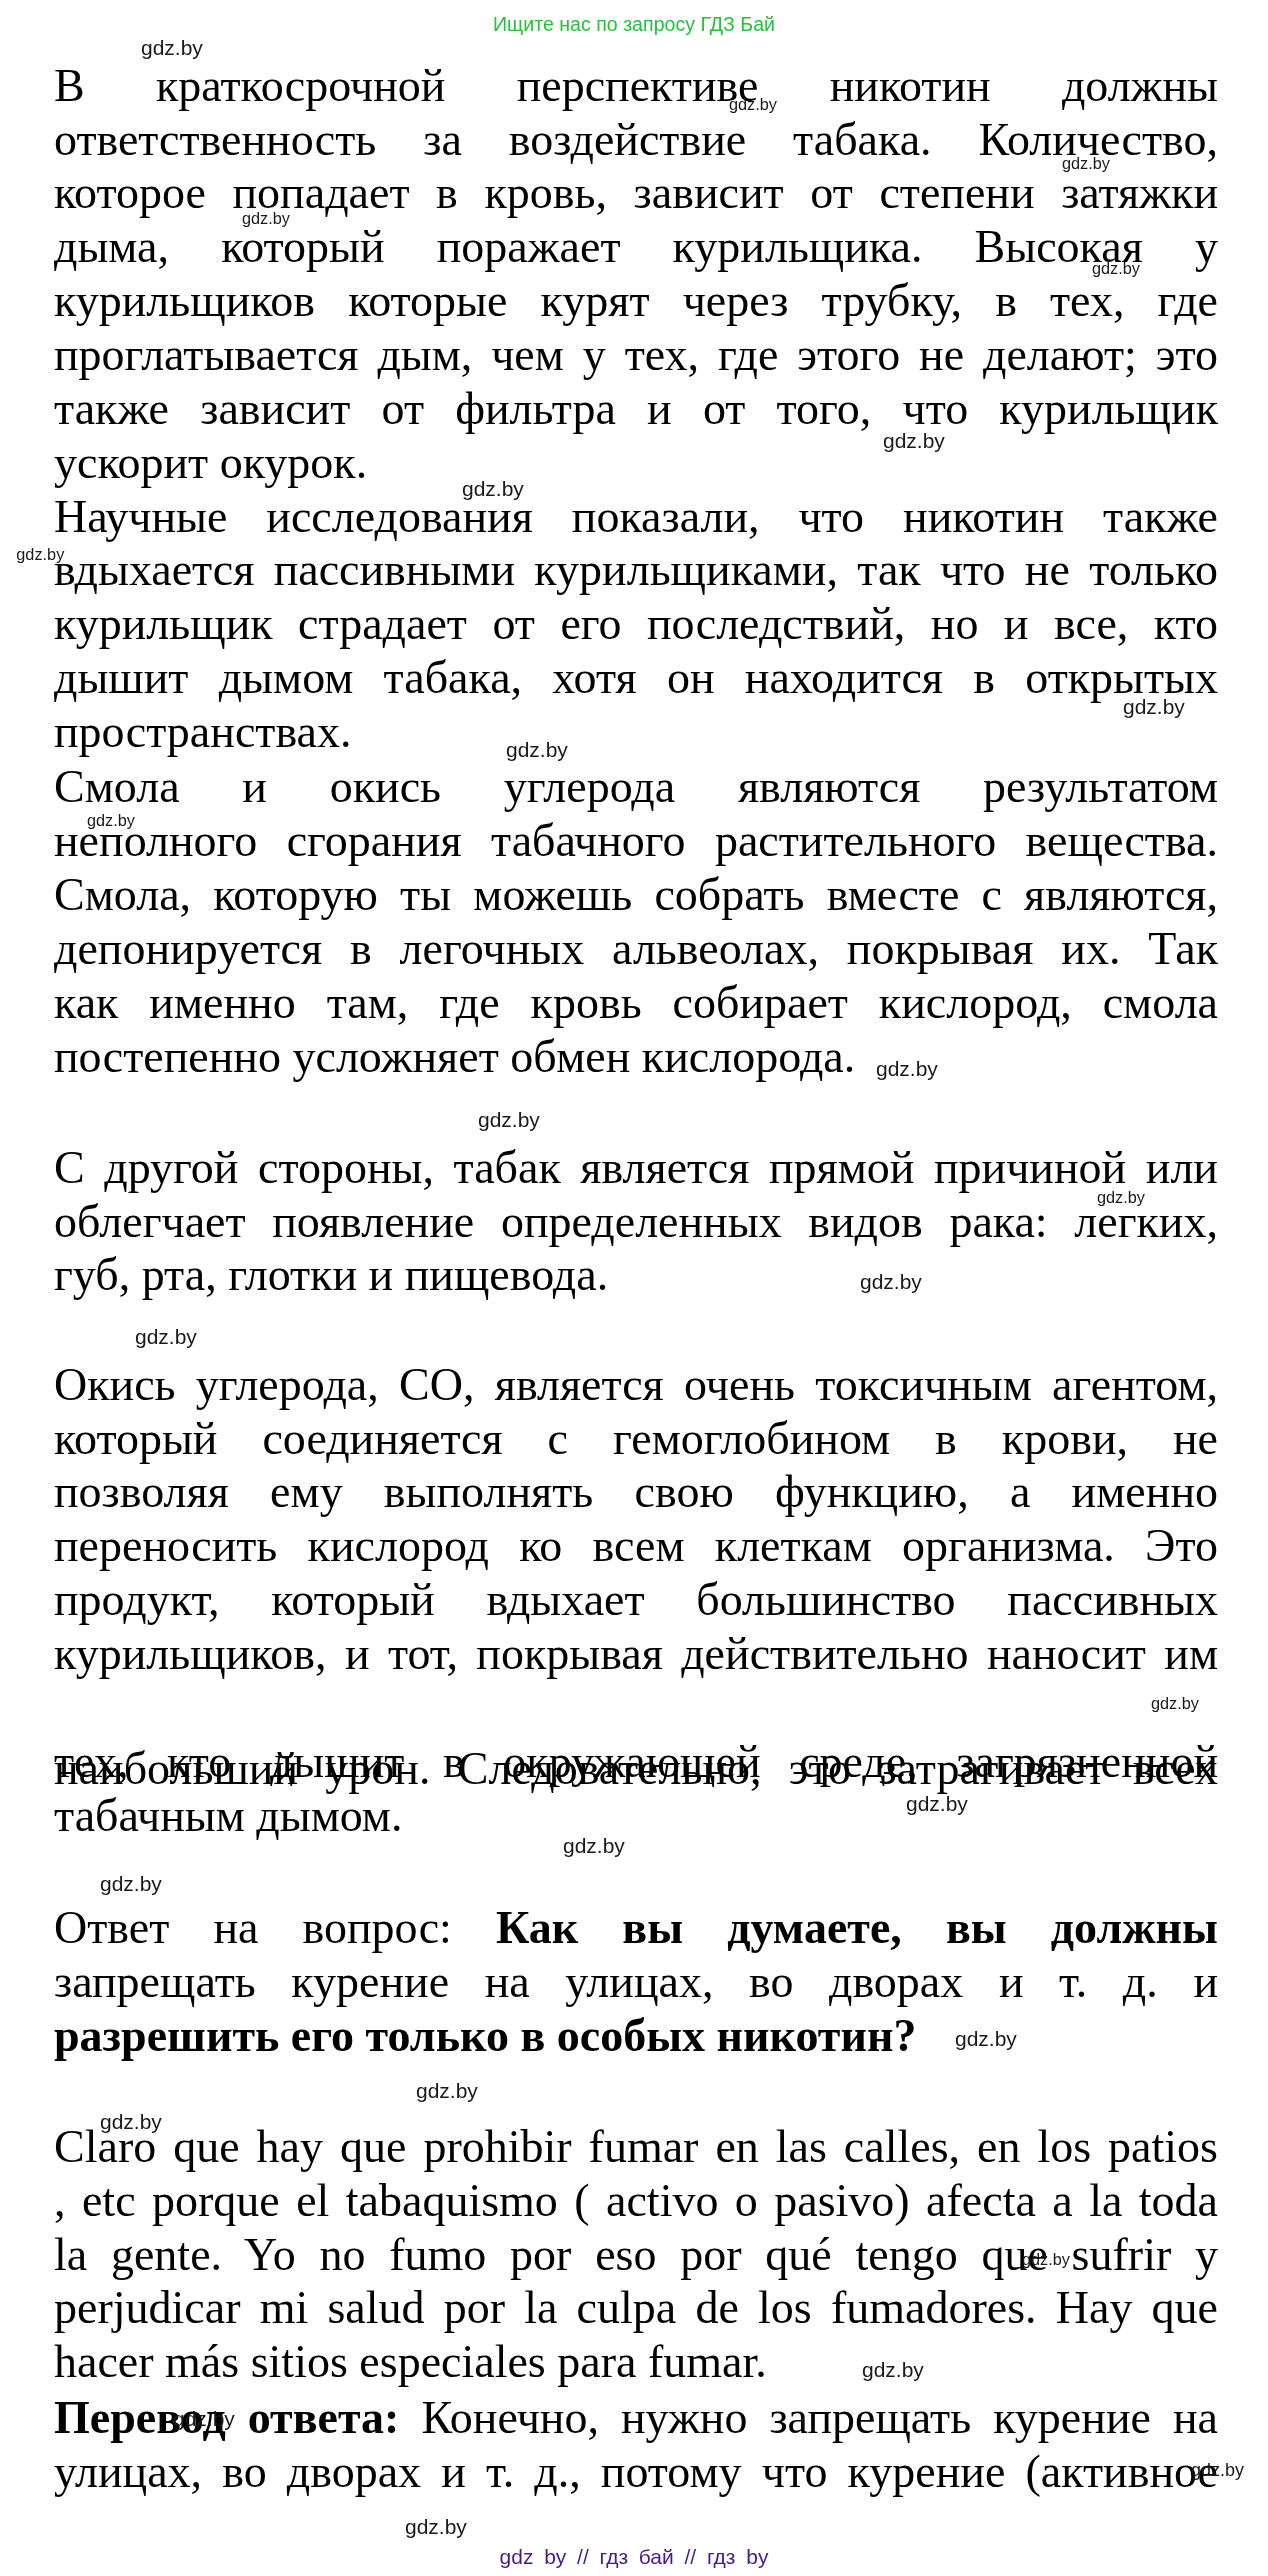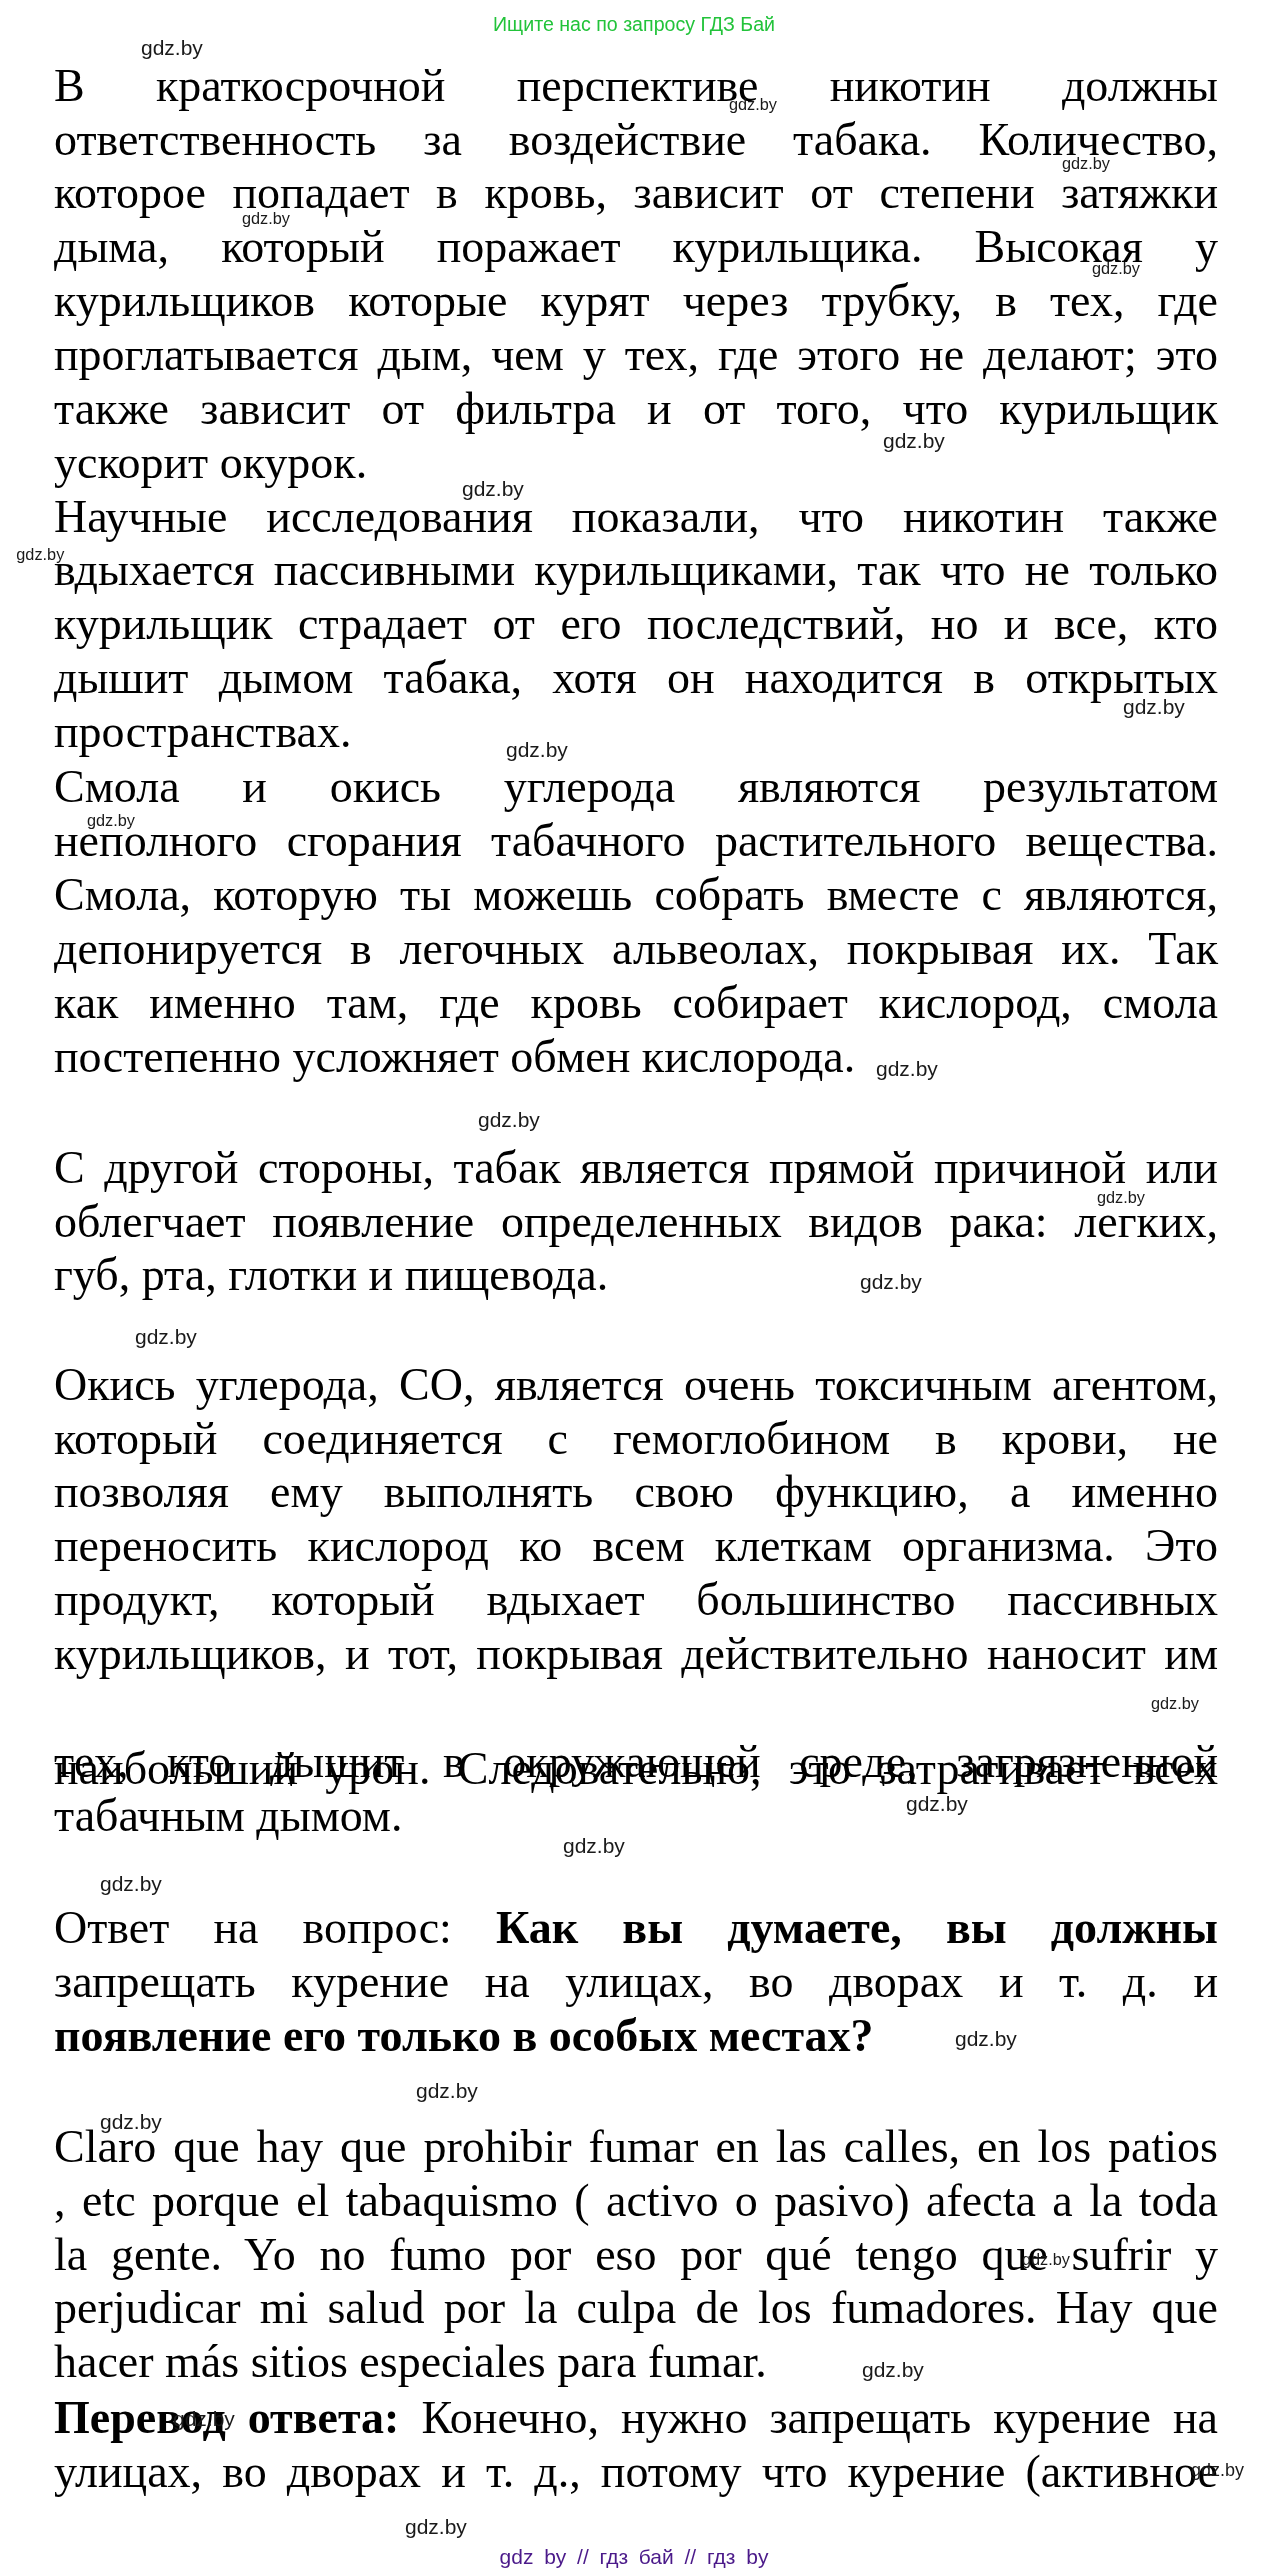--- a/index.html
+++ b/index.html
@@ -76,21 +76,21 @@
   <div class="line" style="top:1735px">тех, кто дышит в окружающей среде, загрязненной</div>
   <div class="line last" style="top:1789px">табачным дымом.</div>
 </div>
 
 <div>
   <div class="line" style="top:1901px">
     <span>Ответ на вопрос:</span>
     <b>Как вы думаете, вы должны</b>
   </div>
   <div class="line" style="top:1955px; font-weight:normal">запрещать курение на улицах, во дворах и т. д. и</div>
-  <div class="line last" style="top:2009px; font-weight:bold">появление его только в особых местах?</div>
+  <div class="line last" style="top:2009px; font-weight:bold">разрешить его только в особых никотин?</div>
 </div>
 
 <div>
   <div class="line" style="top:2120px">Claro que hay que prohibir fumar en las calles, en los patios</div>
   <div class="line" style="top:2174px">, etc porque el tabaquismo ( activo o pasivo) afecta a la toda</div>
   <div class="line" style="top:2228px">la gente. Yo no fumo por eso por qué tengo que sufrir y</div>
   <div class="line" style="top:2281px">perjudicar mi salud por la culpa de los fumadores. Hay que</div>
   <div class="line last" style="top:2335px">hacer más sitios especiales para fumar.</div>
 </div>
 

